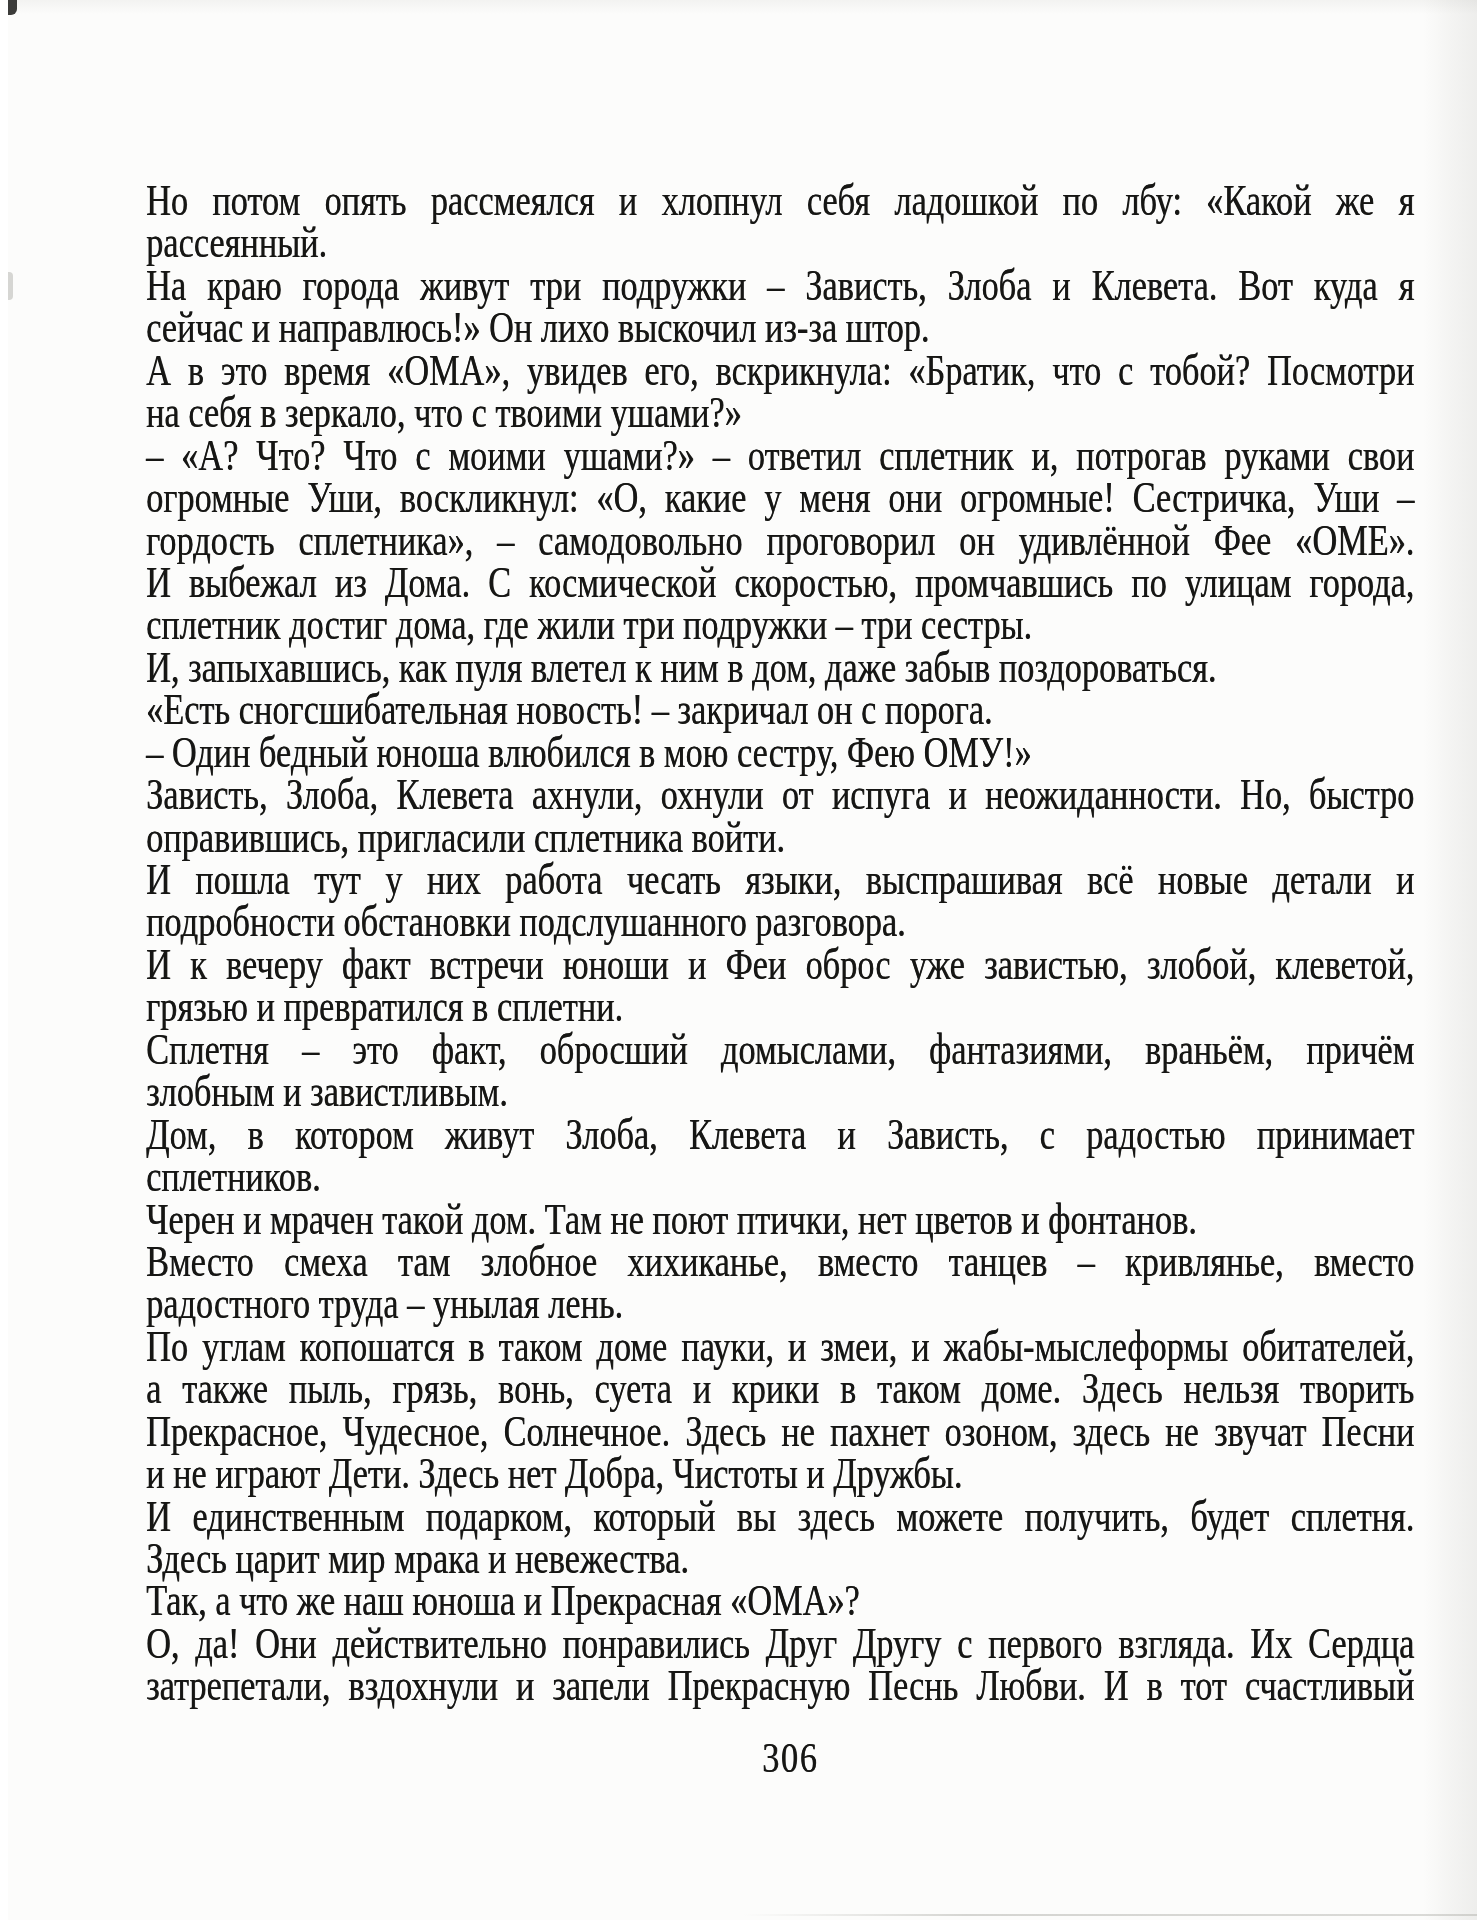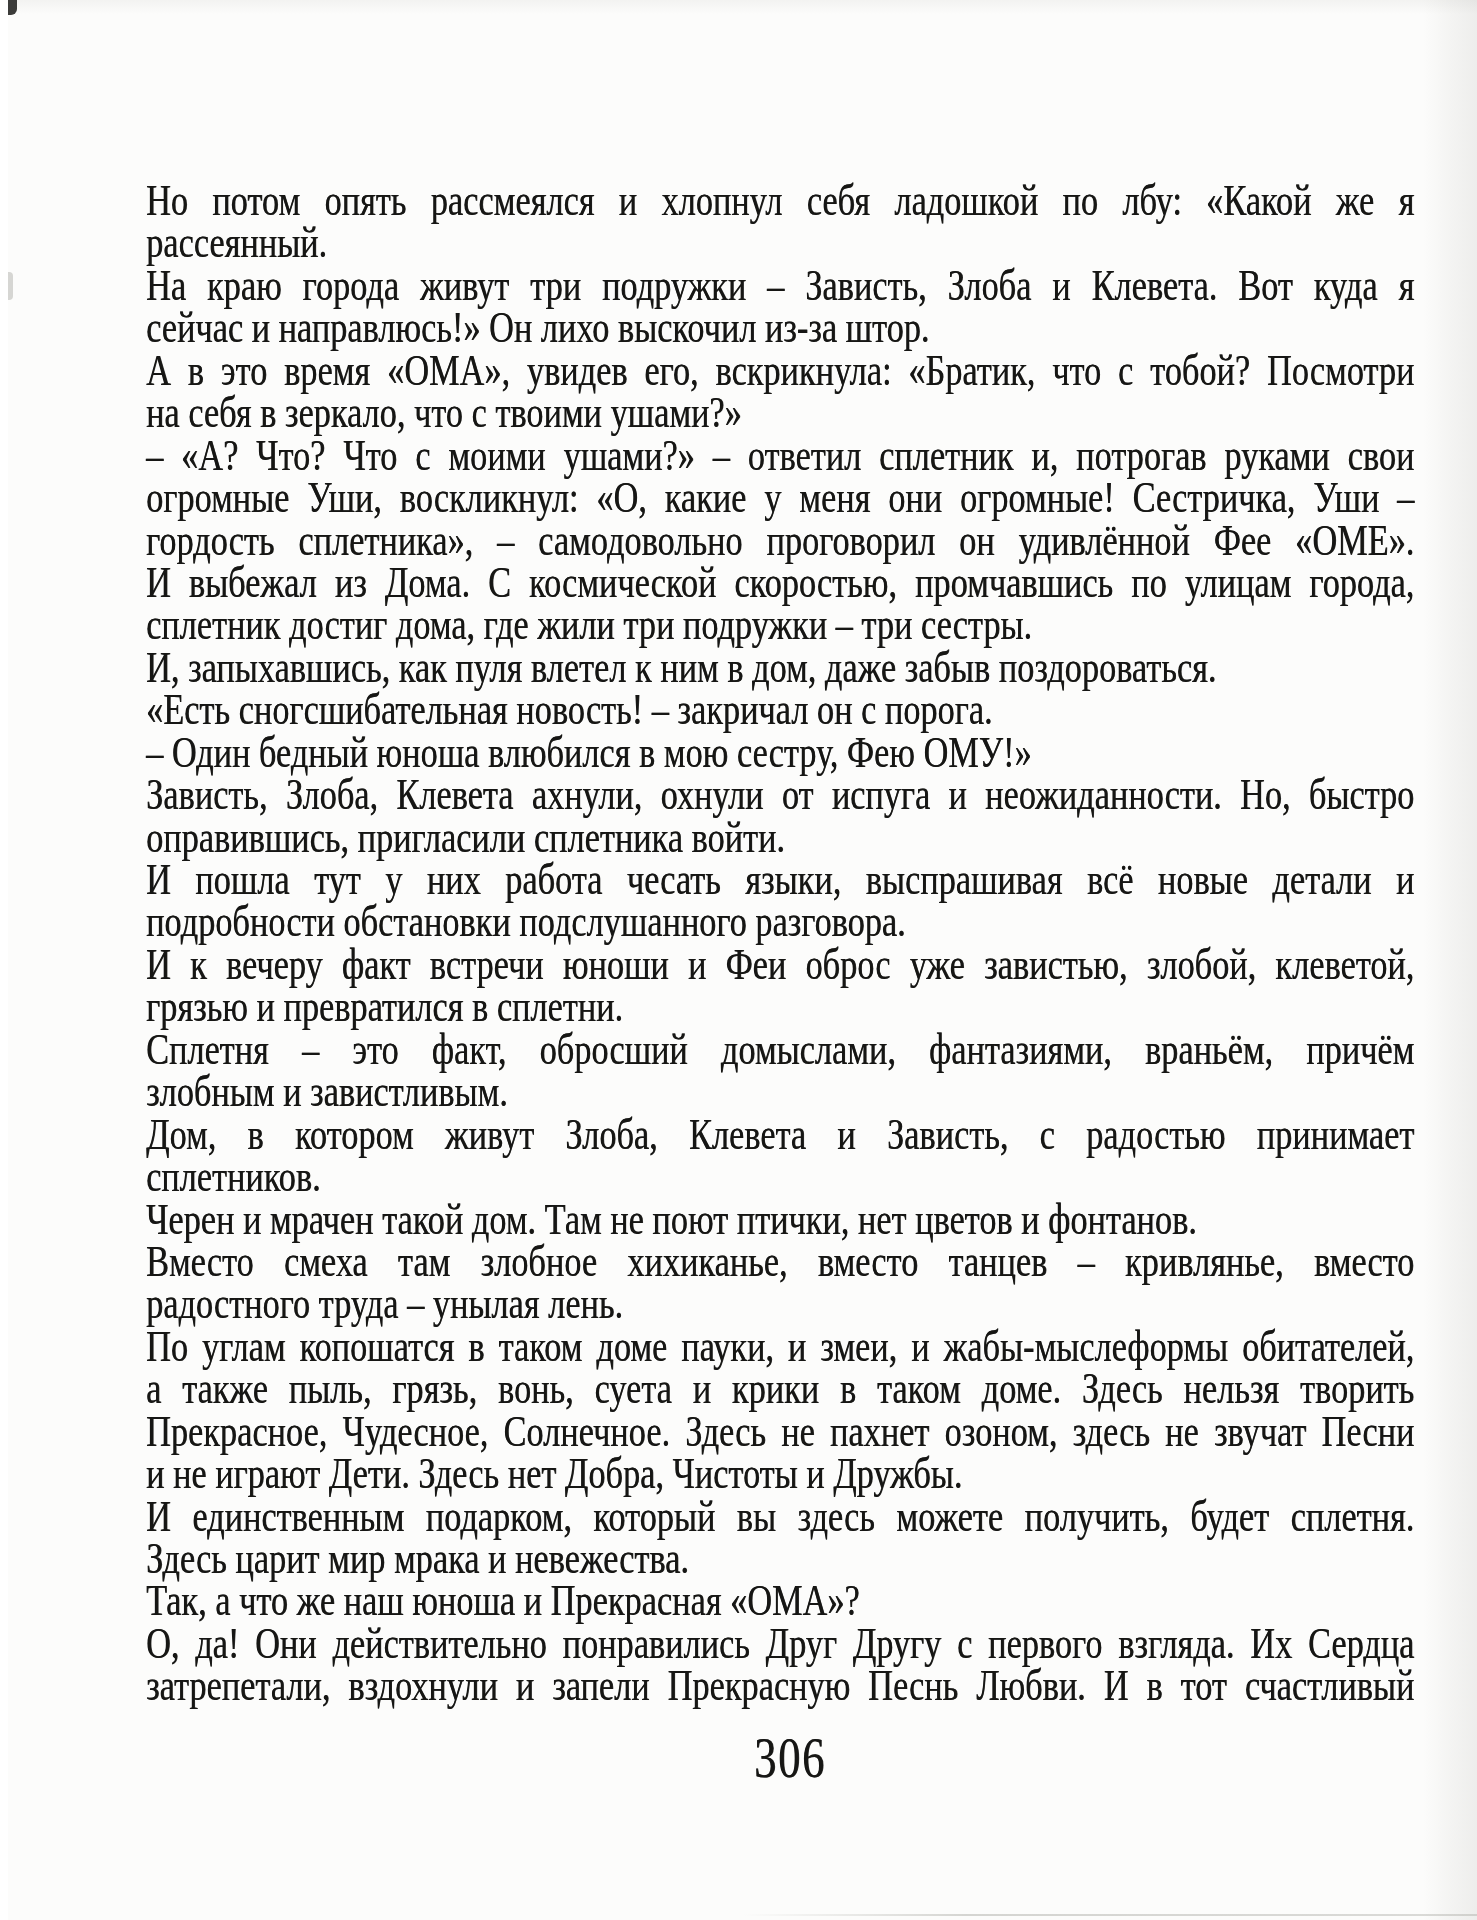--- a/index.html
+++ b/index.html
@@ -37,21 +37,21 @@
     text-align: justify;
     text-align-last: justify;
   }
   
   .folio {
     position: absolute;
     left: 148px;
     width: 1268px;
     top: 1736px;
     text-align: center;
-    font-size: 56px;
+    font-size: 43px;
     line-height: 44px;
     text-shadow: 0.5px 0 0 rgba(22,22,20,0.85);
   }
   .folio-num {
     display: inline-block;
     transform: scaleX(0.80);
     letter-spacing: 2px;
   }
   
   .corner-mark {

